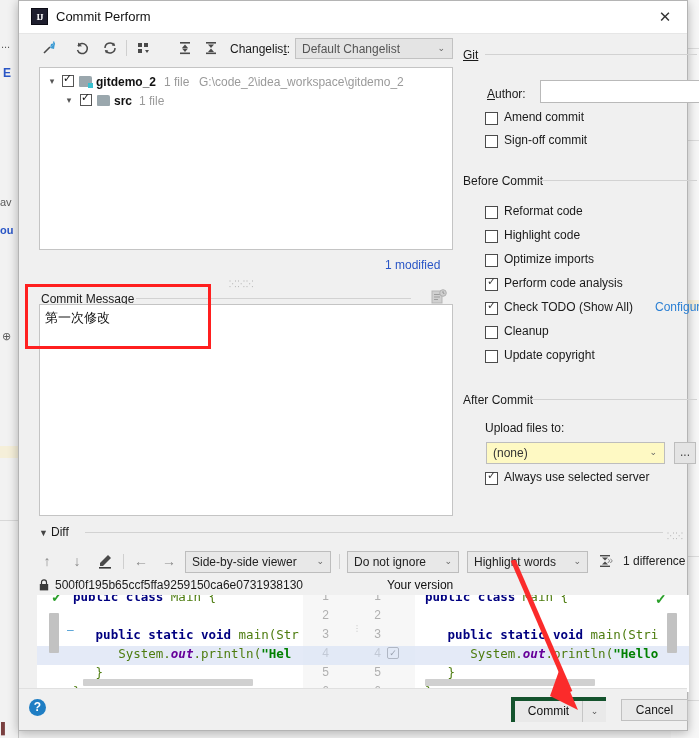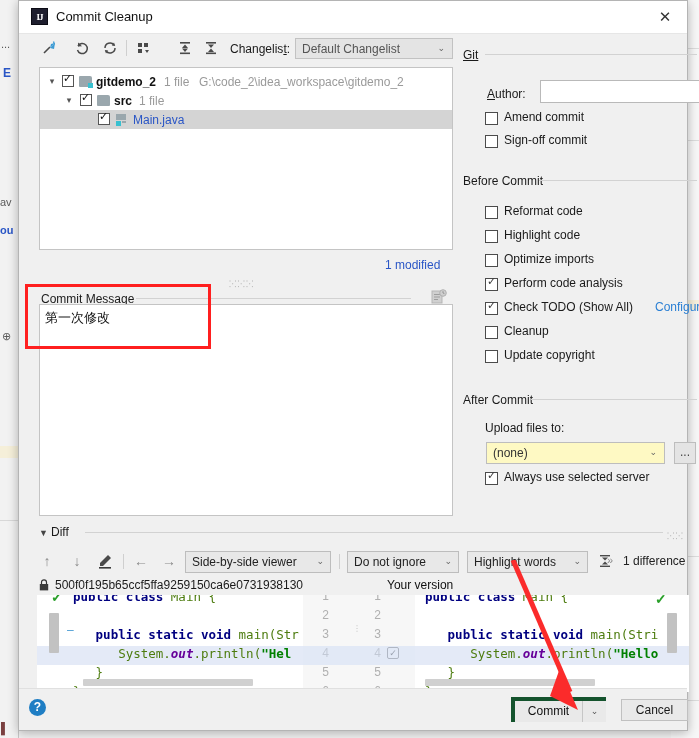--- a/index.html
+++ b/index.html
@@ -209,21 +209,21 @@
     <div class="bg-line" style="left:0;top:556px;width:28px;"></div>
     <div class="bg-line" style="left:0;top:700px;width:28px;"></div>
   </div>
   <div class="bg-txt" style="left:30px; top:705px; color:#4a3030; font-size:11px;">mmnn</div>
 </div>
 
 <div id="dialog">
 
   <div id="titlebar">
     <div id="ij-logo">IJ</div>
-    <div id="title-text">Commit Cleanup</div>
+    <div id="title-text">Commit Perform</div>
     <div id="close-btn">✕</div>
   </div>
 
   <div id="toolbar">
     <div class="tb-icon" style="left:20px;">
       <svg width="16" height="16" viewBox="0 0 16 16">
         <path d="M2 13 L8 7" stroke="#4a4a4a" stroke-width="1.6" fill="none"></path>
         <path d="M13 3 L8 8 L12 9 Z" fill="#3d9bd4"></path>
         <path d="M13 3 L8 8 L9 4 Z" fill="#3d9bd4"></path>
         <path d="M11.5 1.5 L12.5 4.5" stroke="#3d9bd4" stroke-width="1.3"></path>
@@ -353,31 +353,20 @@
     </div>
 
     <div class="tree-row" style="top:23px;">
       <span class="twisty" style="left:23px;">▾</span>
       <span class="tchk" style="left:40px;"></span>
       <span class="folder-ico" style="left:57px;"></span>
       <span class="tname" style="left:74px;">src</span>
       <span class="tmeta" style="left:99px;">1 file</span>
     </div>
 
-    <div class="tree-row sel" style="top:42px;">
-      <span class="tchk" style="left:58px;"></span>
-      <span class="java-ico" style="left:75px;">
-        <svg width="13" height="14" viewBox="0 0 13 14">
-          <rect x="1" y="1" width="10" height="6" fill="#9aa7ad"></rect>
-          <rect x="1" y="8" width="5" height="5" fill="#38c0d0"></rect>
-          <rect x="7" y="8" width="4" height="2" fill="#9aa7ad"></rect>
-        </svg>
-      </span>
-      <span class="tname link" style="left:93px;">Main.java</span>
-    </div>
   </div>
 
   <div id="modified-count">1 modified</div>
 
   <div id="splitter-dots">⁙⁙⁙</div>
 
   <div id="cm-label">
     <span class="u">C</span><span>ommit Message</span>
   </div>
   <div id="cm-rule"></div>

